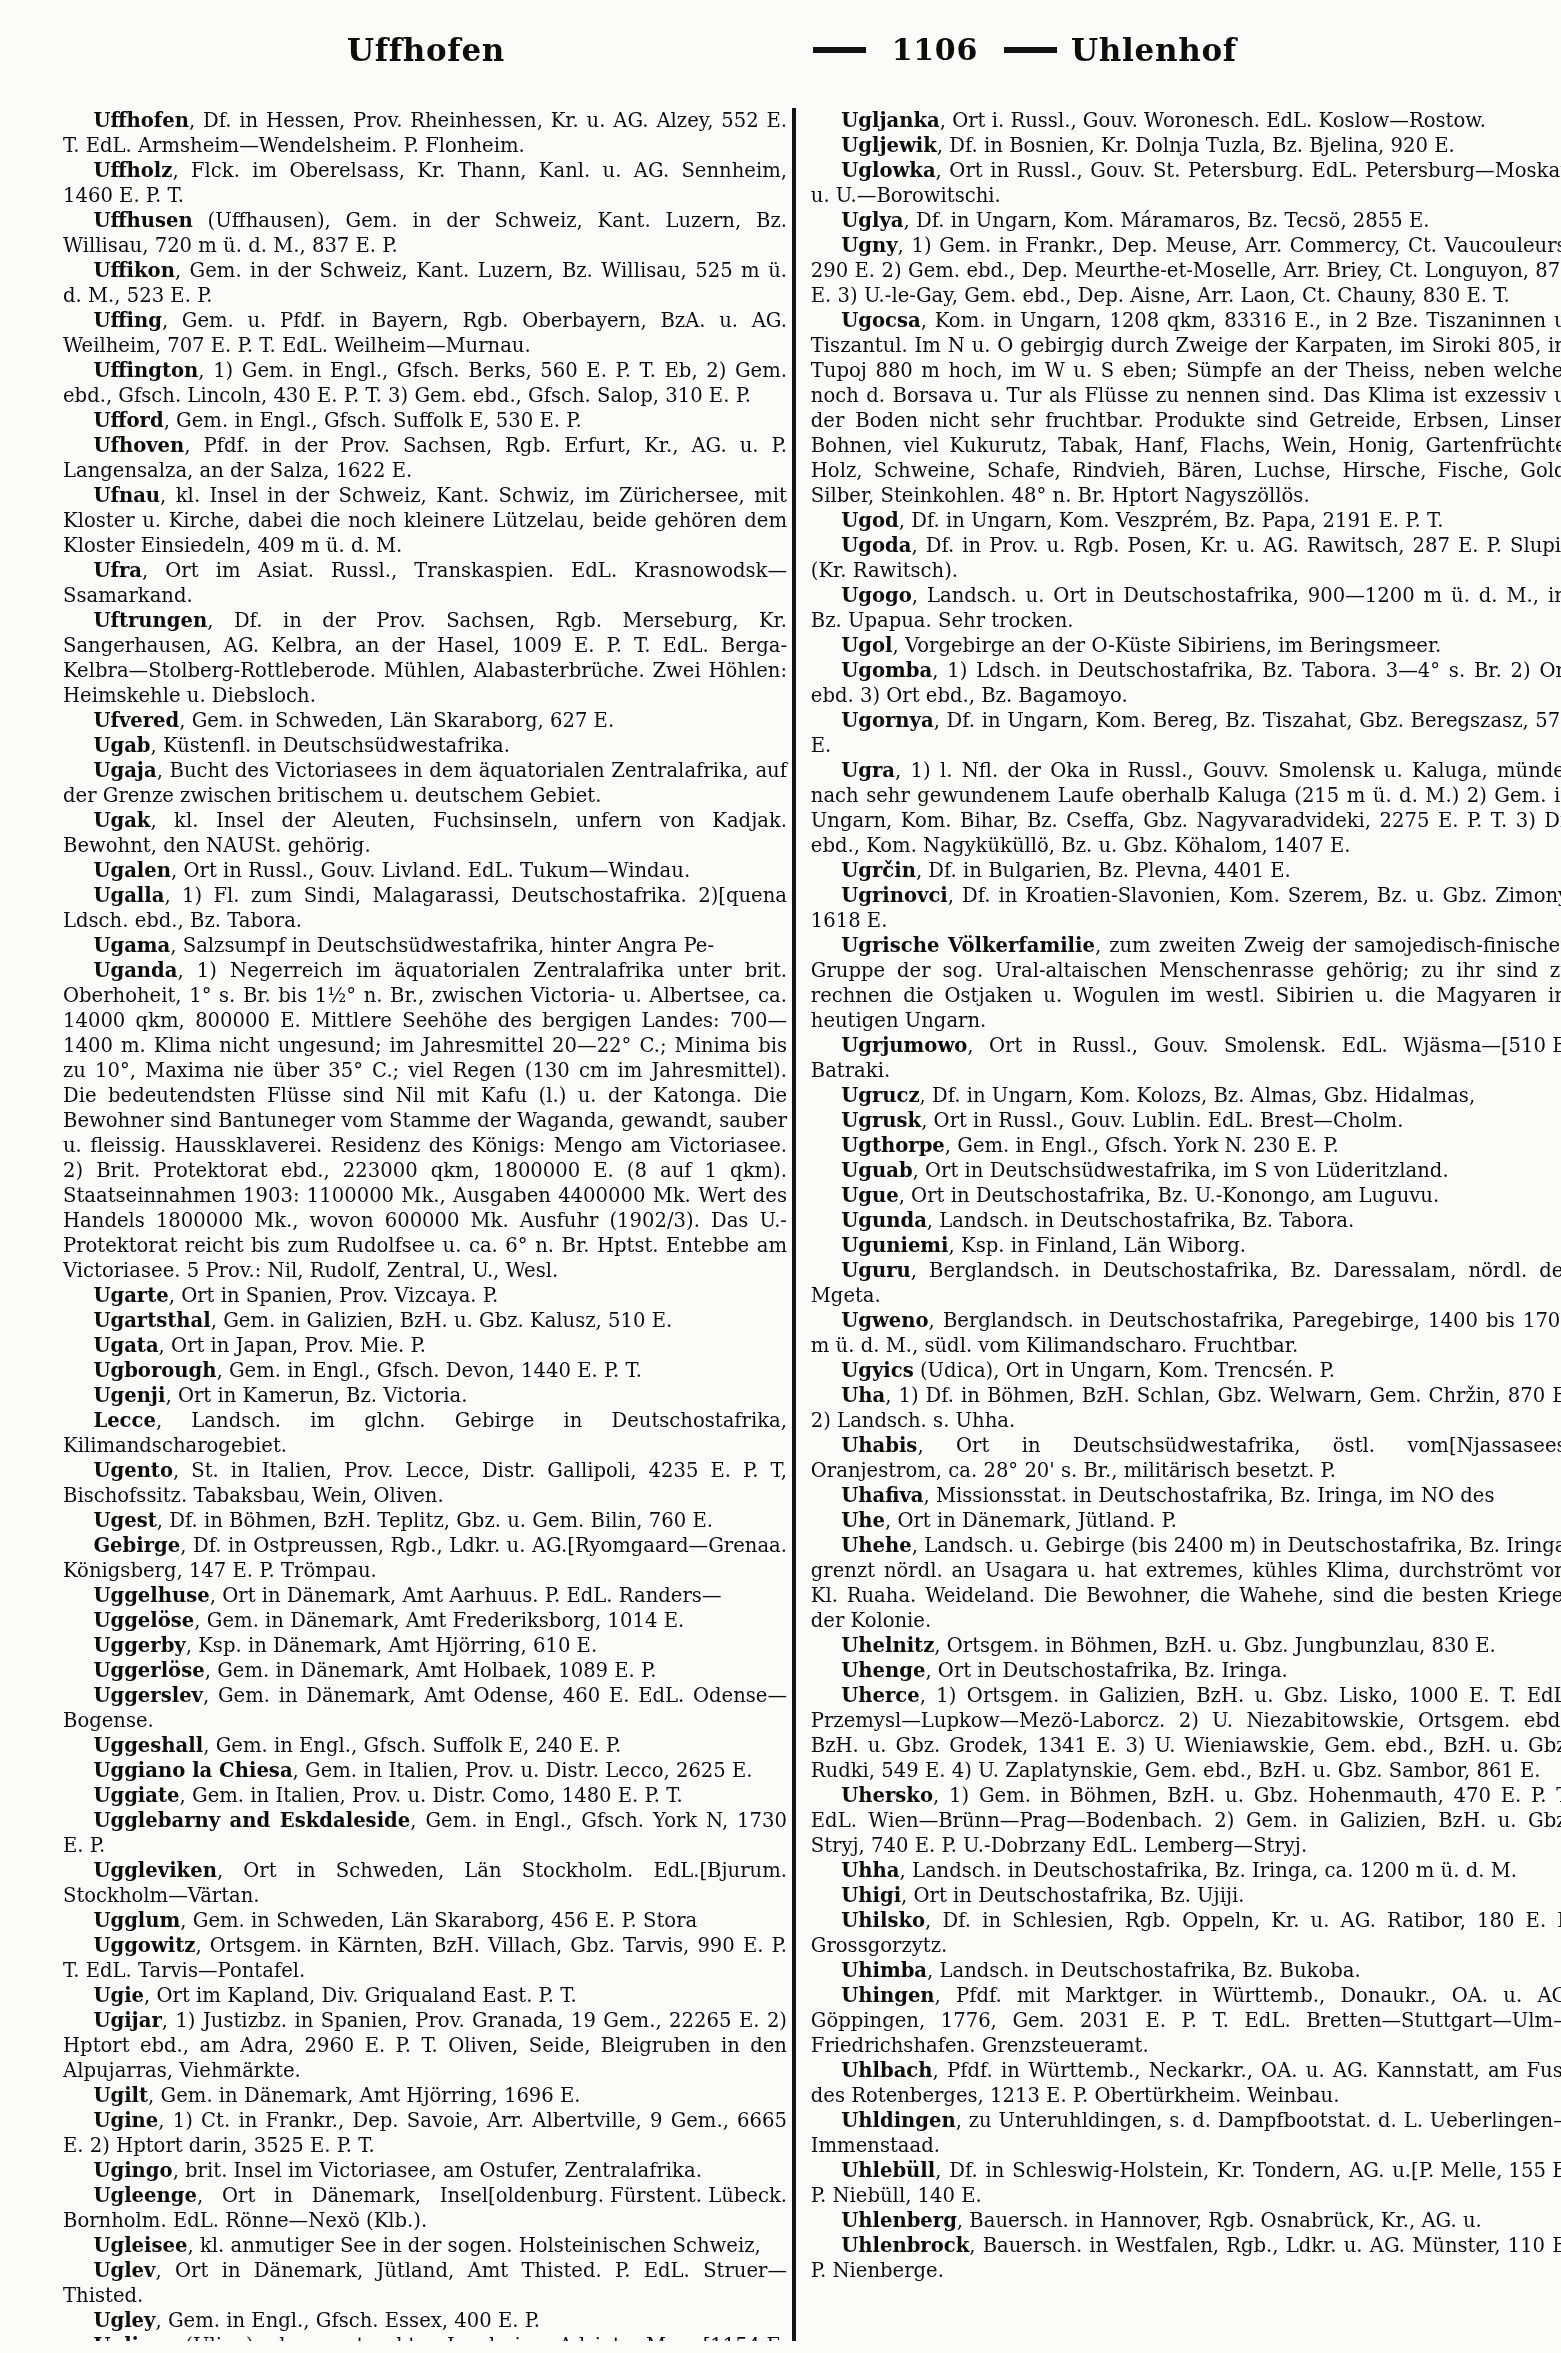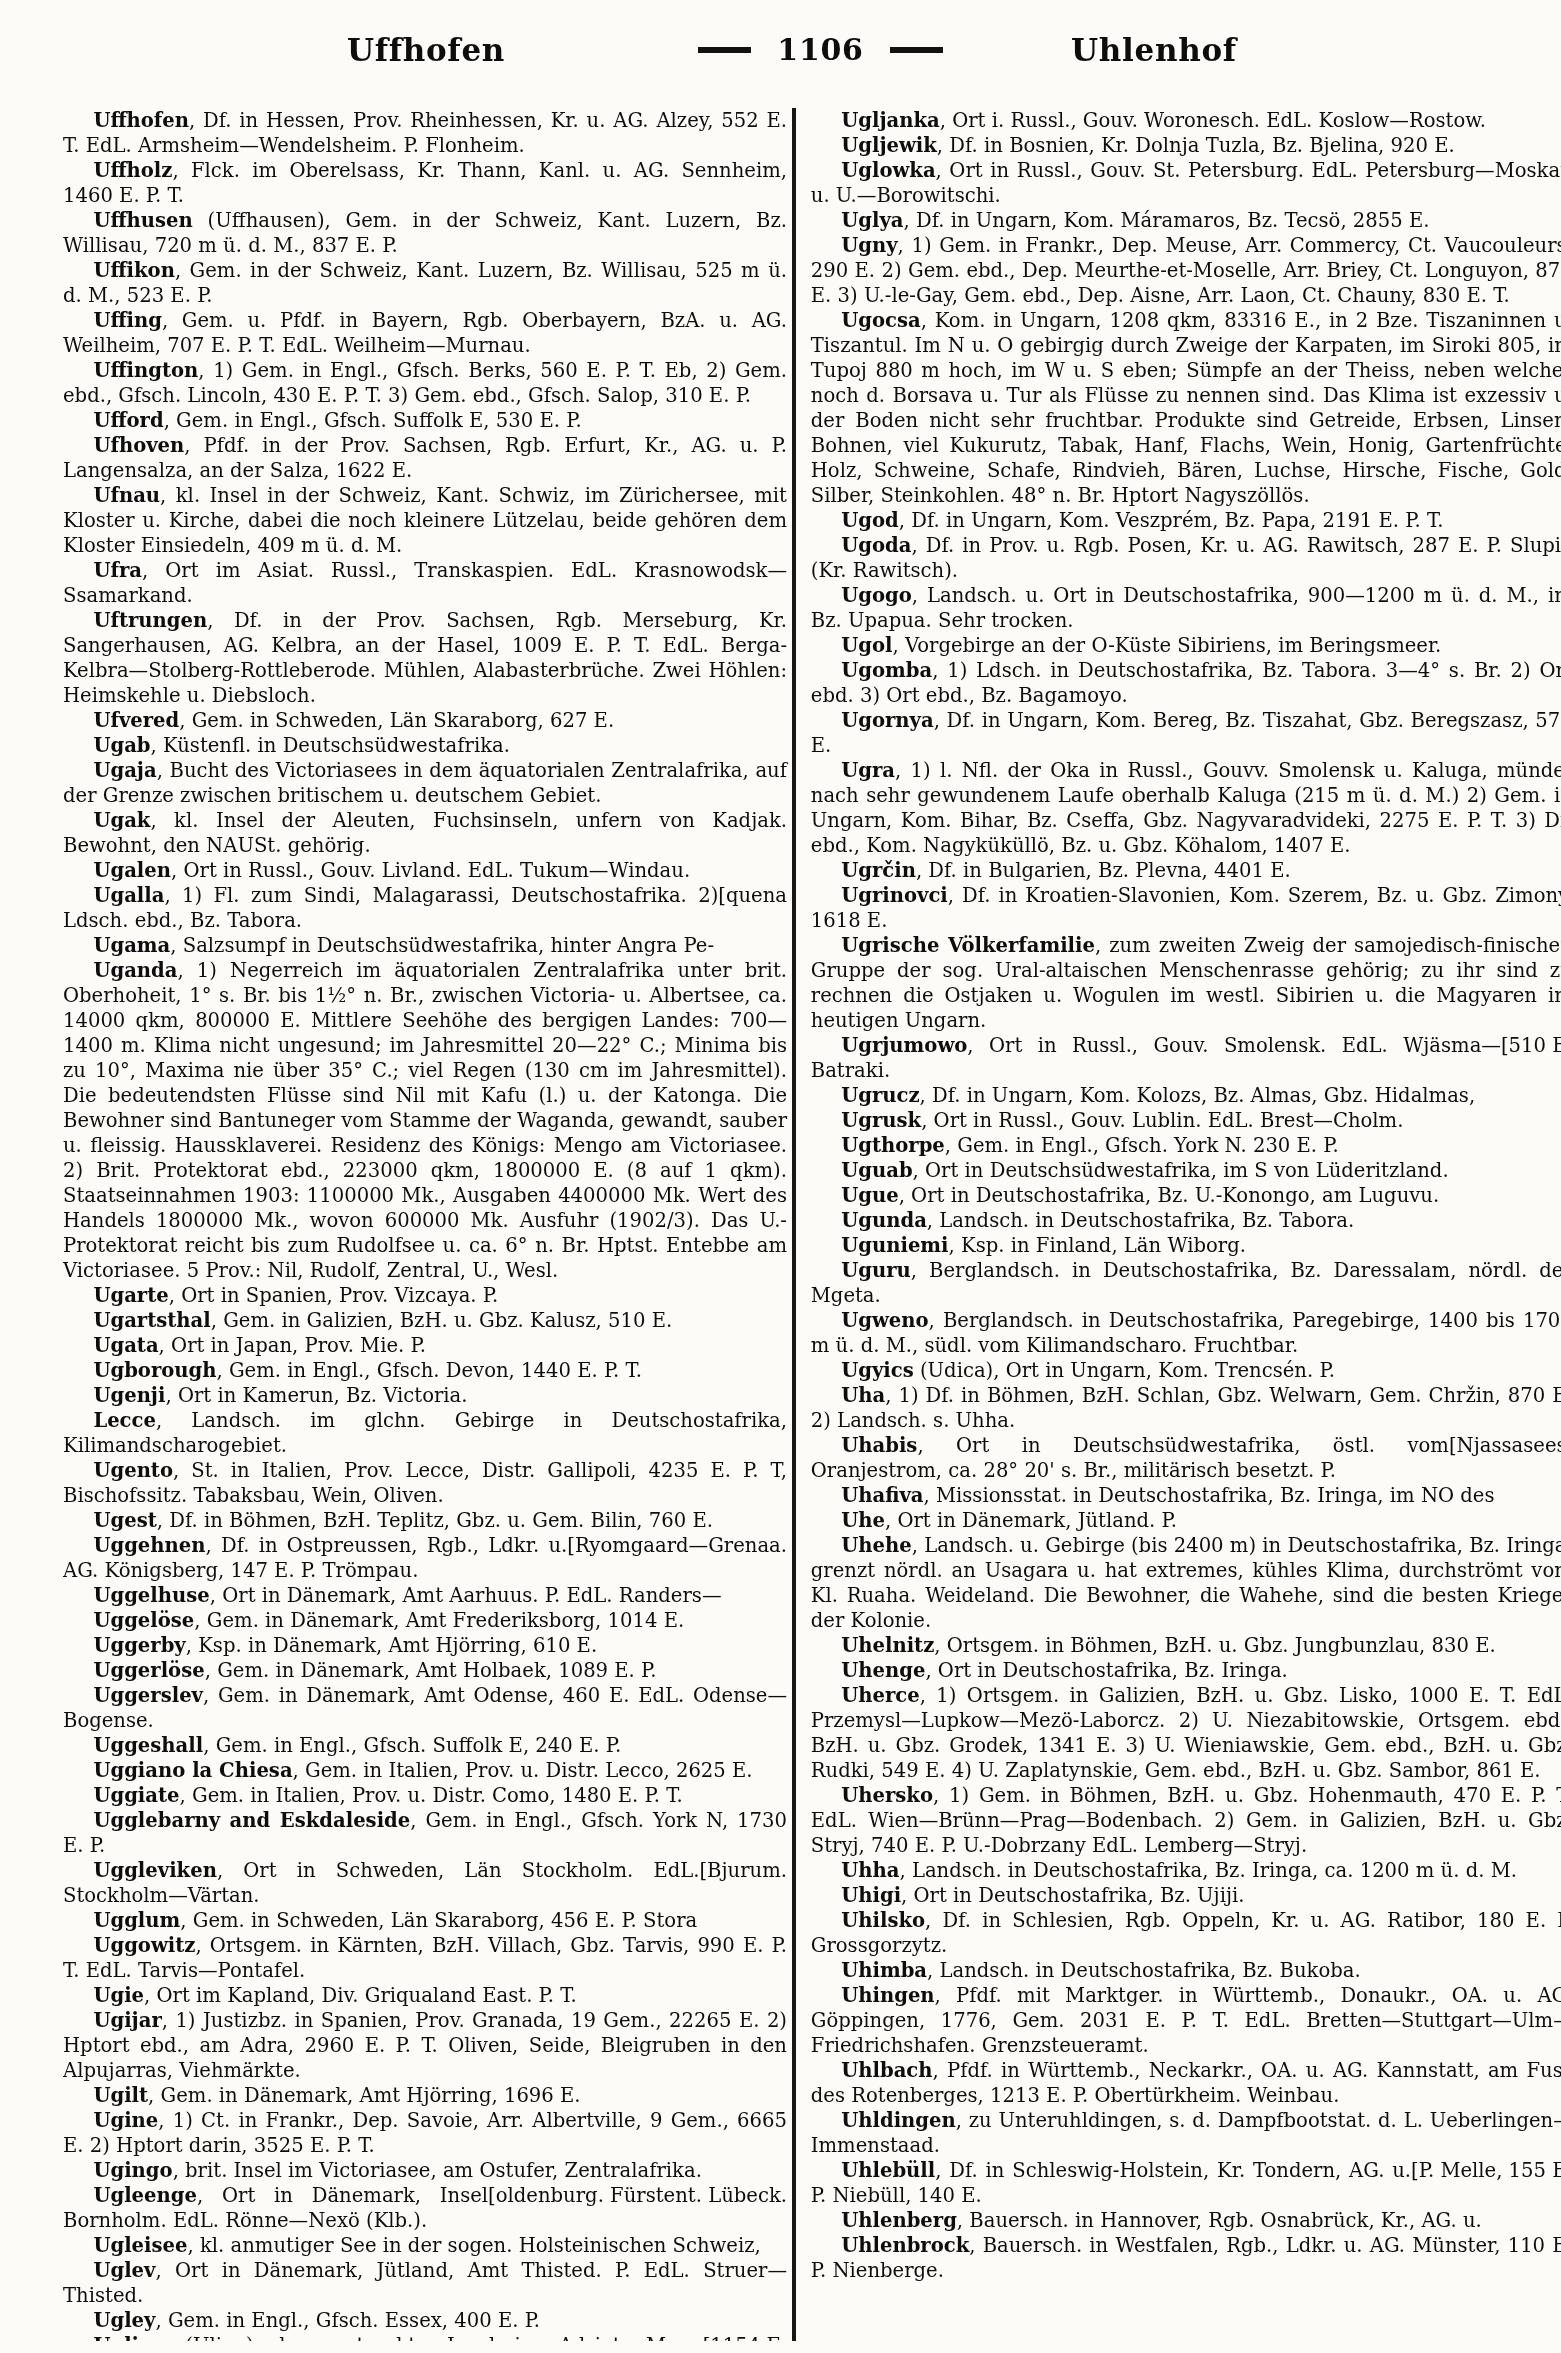--- a/index.html
+++ b/index.html
@@ -10,21 +10,21 @@
     -webkit-font-smoothing:antialiased;
   }
   .page{position:relative;width:1561px;height:2354px;margin-left:16px;}
   .running-head{
     position:absolute;top:32px;left:0;width:100%;height:47px;
     font-weight:bold;font-size:31px;letter-spacing:0.7px;
   }
   .head-left{position:absolute;left:47px;width:726px;text-align:center;}
   .head-center{
     position:absolute;left:568px;width:473px;text-align:center;
-    display:flex;align-items:center;justify-content:center;gap:26px;font-size:30px;
+    display:flex;align-items:center;justify-content:flex-end;gap:26px;font-size:30px;
   }
   .head-bar{display:inline-block;width:53px;height:6px;background:#121212;}
   .head-right{position:absolute;left:756px;width:764px;text-align:center;}
   .columns{
     position:absolute;top:108px;left:47px;right:5.4px;bottom:13.5px;
     display:flex;align-items:stretch;overflow:hidden;
   }
   .col{font-size:19.6px;line-height:25px;text-align:justify;}
   .col-left{width:724px;flex:none;}
   .col-right{width:762px;flex:none;}
@@ -69,21 +69,21 @@
         <p class="entry"><b>Ugama</b>, Salzsumpf in Deutschsüdwestafrika, hinter Angra Pe-</p>
         <p class="entry"><b>Uganda</b>, 1) Negerreich im äquatorialen Zentralafrika unter brit. Oberhoheit, 1° s. Br. bis 1½° n. Br., zwischen Victoria- u. Albertsee, ca. 14000 qkm, 800000 E. Mittlere Seehöhe des bergigen Landes: 700—1400 m. Klima nicht ungesund; im Jahresmittel 20—22° C.; Minima bis zu 10°, Maxima nie über 35° C.; viel Regen (130 cm im Jahresmittel). Die bedeutendsten Flüsse sind Nil mit Kafu (l.) u. der Katonga. Die Bewohner sind Bantuneger vom Stamme der Waganda, gewandt, sauber u. fleissig. Haussklaverei. Residenz des Königs: Mengo am Victoriasee. 2) Brit. Protektorat ebd., 223000 qkm, 1800000 E. (8 auf 1 qkm). Staatseinnahmen 1903: 1100000 Mk., Ausgaben 4400000 Mk. Wert des Handels 1800000 Mk., wovon 600000 Mk. Ausfuhr (1902/3). Das U.-Protektorat reicht bis zum Rudolfsee u. ca. 6° n. Br. Hptst. Entebbe am Victoriasee. 5 Prov.: Nil, Rudolf, Zentral, U., Wesl.</p>
         <p class="entry"><b>Ugarte</b>, Ort in Spanien, Prov. Vizcaya. P.</p>
         <p class="entry"><b>Ugartsthal</b>, Gem. in Galizien, BzH. u. Gbz. Kalusz, 510 E.</p>
         <p class="entry"><b>Ugata</b>, Ort in Japan, Prov. Mie. P.</p>
         <p class="entry"><b>Ugborough</b>, Gem. in Engl., Gfsch. Devon, 1440 E. P. T.</p>
         <p class="entry"><b>Ugenji</b>, Ort in Kamerun, Bz. Victoria.</p>
         <p class="entry"><b>Lecce</b>, Landsch. im glchn. Gebirge in Deutschostafrika, Kilimandscharogebiet.</p>
         <p class="entry"><b>Ugento</b>, St. in Italien, Prov. Lecce, Distr. Gallipoli, 4235 E. P. T, Bischofssitz. Tabaksbau, Wein, Oliven.</p>
         <p class="entry"><b>Ugest</b>, Df. in Böhmen, BzH. Teplitz, Gbz. u. Gem. Bilin, 760 E.</p>
-        <p class="entry"><b>Uggehnen</b><span class="note">[Ryomgaard—Grenaa.</span>, Df. in Ostpreussen, Rgb., Ldkr. u. AG. Königsberg, 147 E. P. Trömpau.</p>
+        <p class="entry"><b>Gebirge</b><span class="note">[Ryomgaard—Grenaa.</span>, Df. in Ostpreussen, Rgb., Ldkr. u. AG. Königsberg, 147 E. P. Trömpau.</p>
         <p class="entry"><b>Uggelhuse</b>, Ort in Dänemark, Amt Aarhuus. P. EdL. Randers—</p>
         <p class="entry"><b>Uggelöse</b>, Gem. in Dänemark, Amt Frederiksborg, 1014 E.</p>
         <p class="entry"><b>Uggerby</b>, Ksp. in Dänemark, Amt Hjörring, 610 E.</p>
         <p class="entry"><b>Uggerlöse</b>, Gem. in Dänemark, Amt Holbaek, 1089 E. P.</p>
         <p class="entry"><b>Uggerslev</b>, Gem. in Dänemark, Amt Odense, 460 E. EdL. Odense—Bogense.</p>
         <p class="entry"><b>Uggeshall</b>, Gem. in Engl., Gfsch. Suffolk E, 240 E. P.</p>
         <p class="entry"><b>Uggiano la Chiesa</b>, Gem. in Italien, Prov. u. Distr. Lecco, 2625 E.</p>
         <p class="entry"><b>Uggiate</b>, Gem. in Italien, Prov. u. Distr. Como, 1480 E. P. T.</p>
         <p class="entry"><b>Ugglebarny and Eskdaleside</b>, Gem. in Engl., Gfsch. York N, 1730 E. P.</p>
         <p class="entry"><b>Uggleviken</b><span class="note">[Bjurum.</span>, Ort in Schweden, Län Stockholm. EdL. Stockholm—Värtan.</p>

